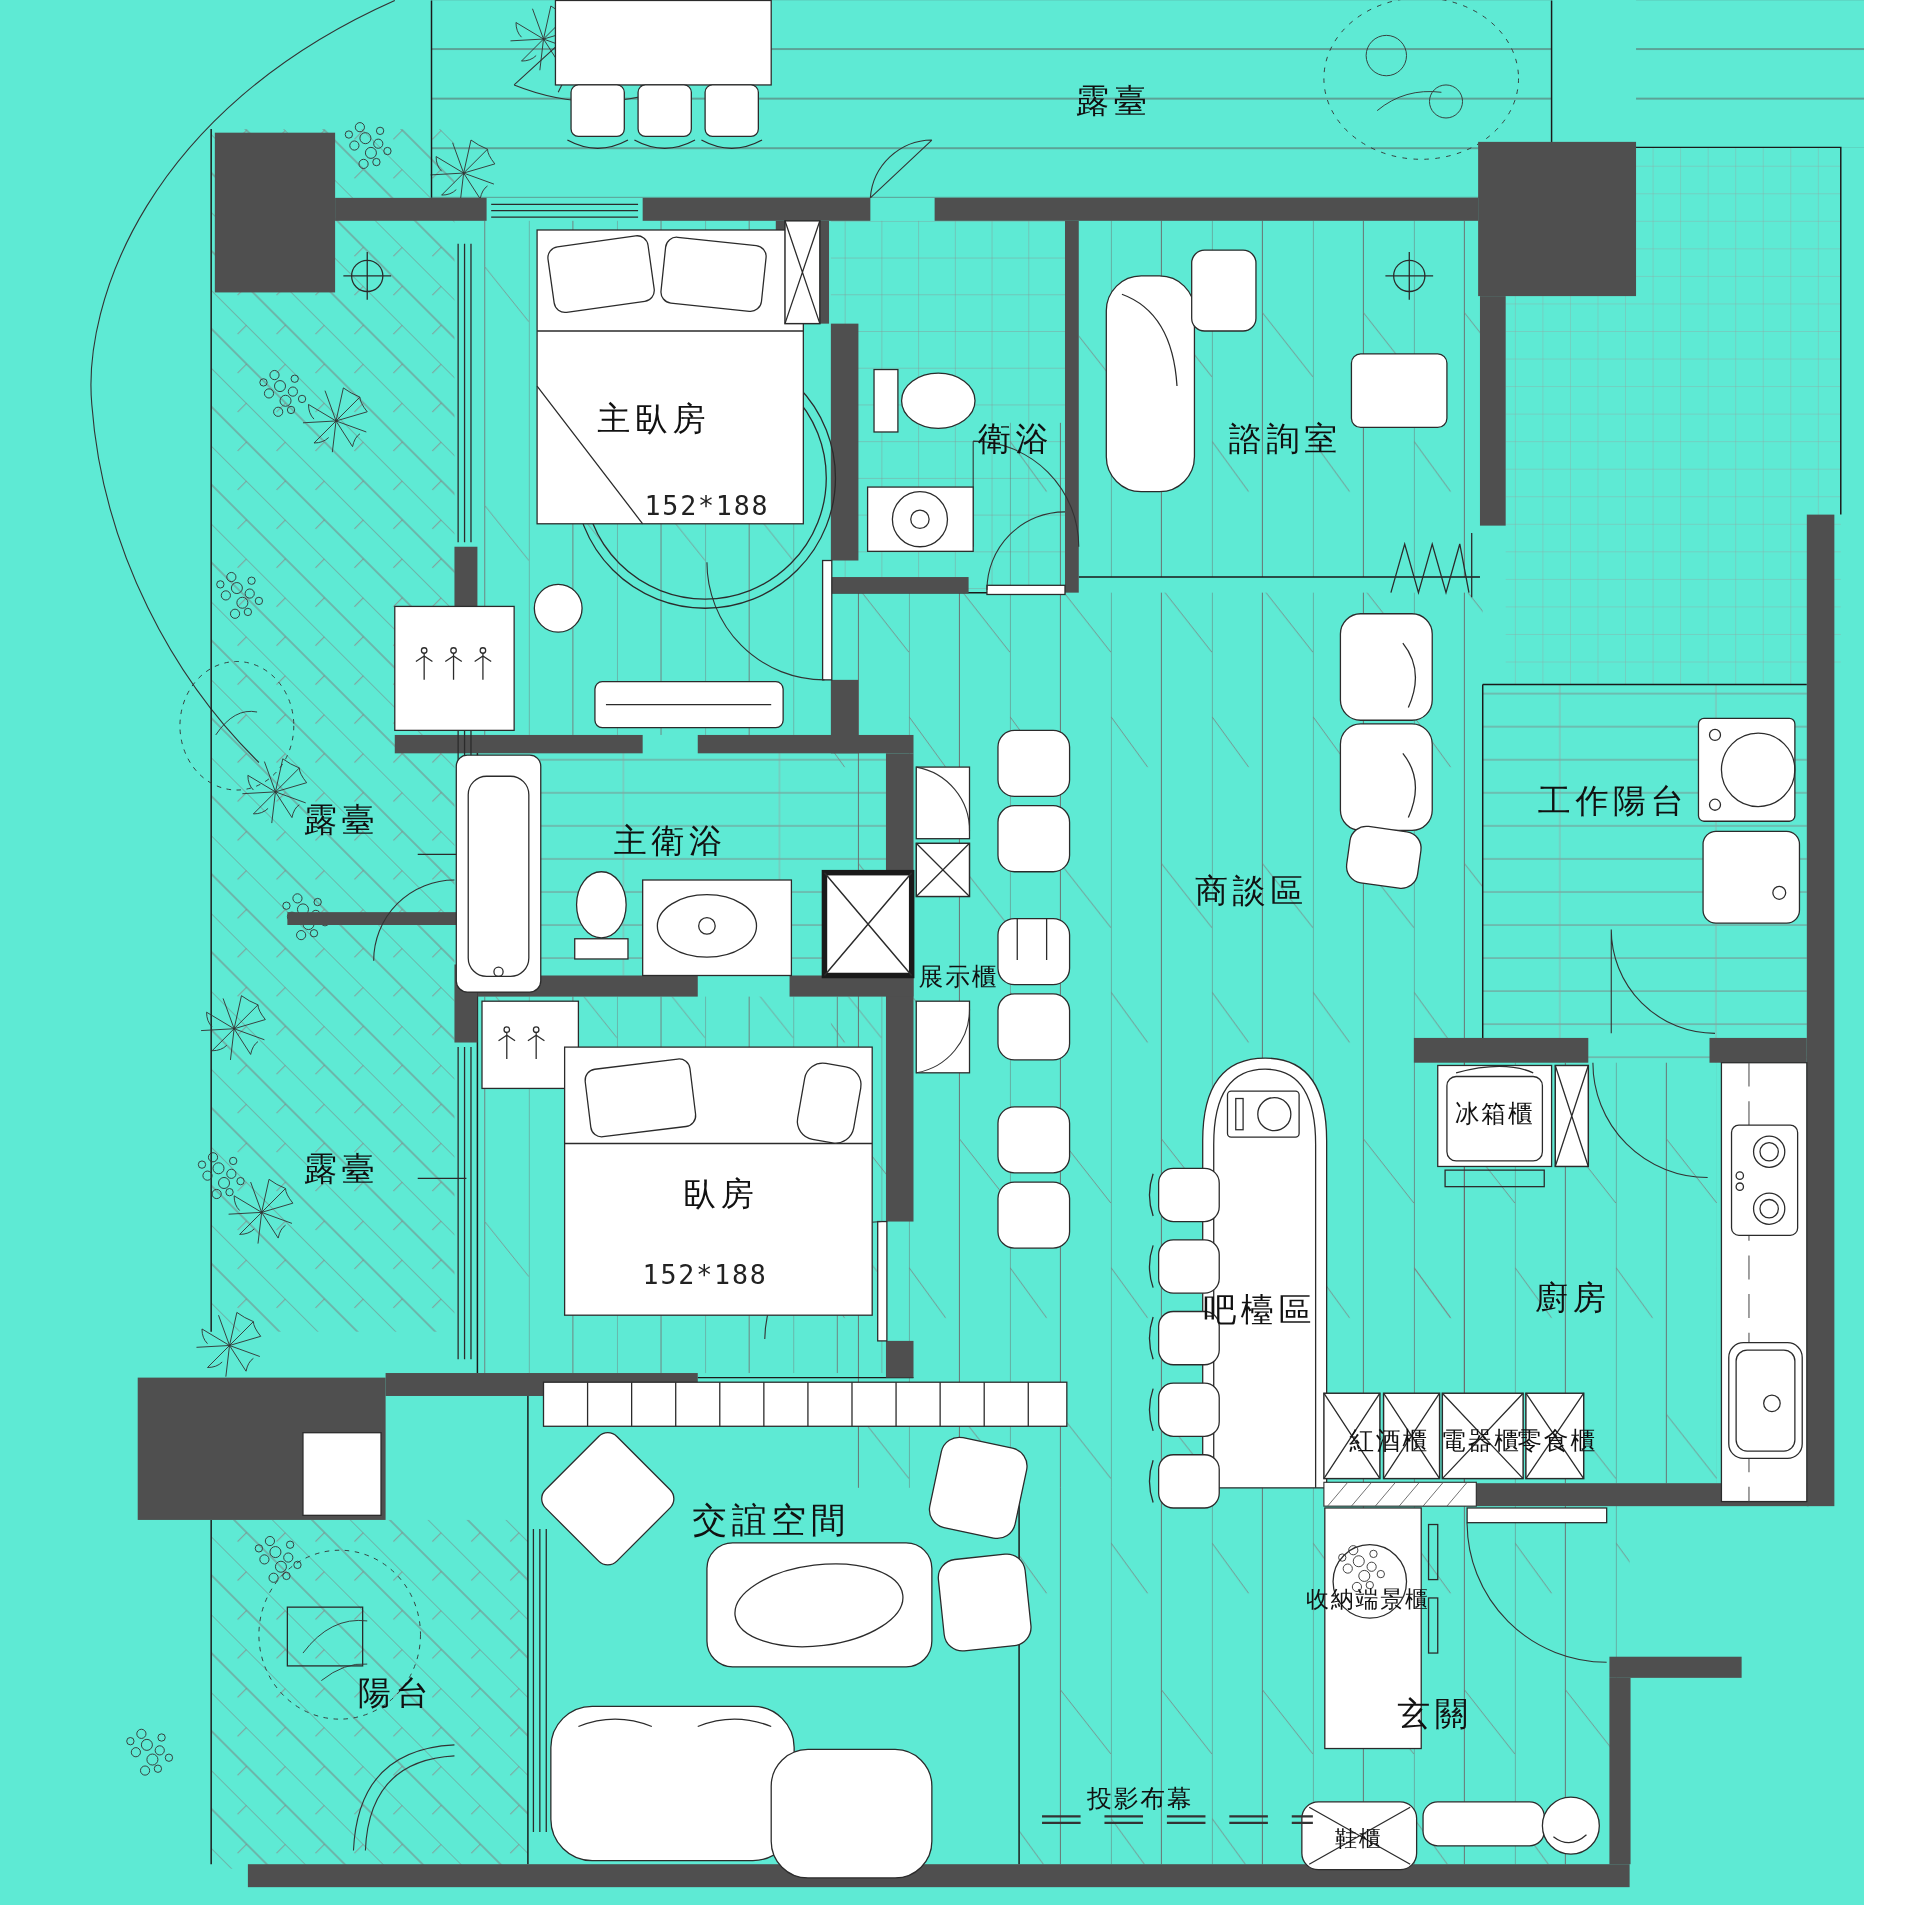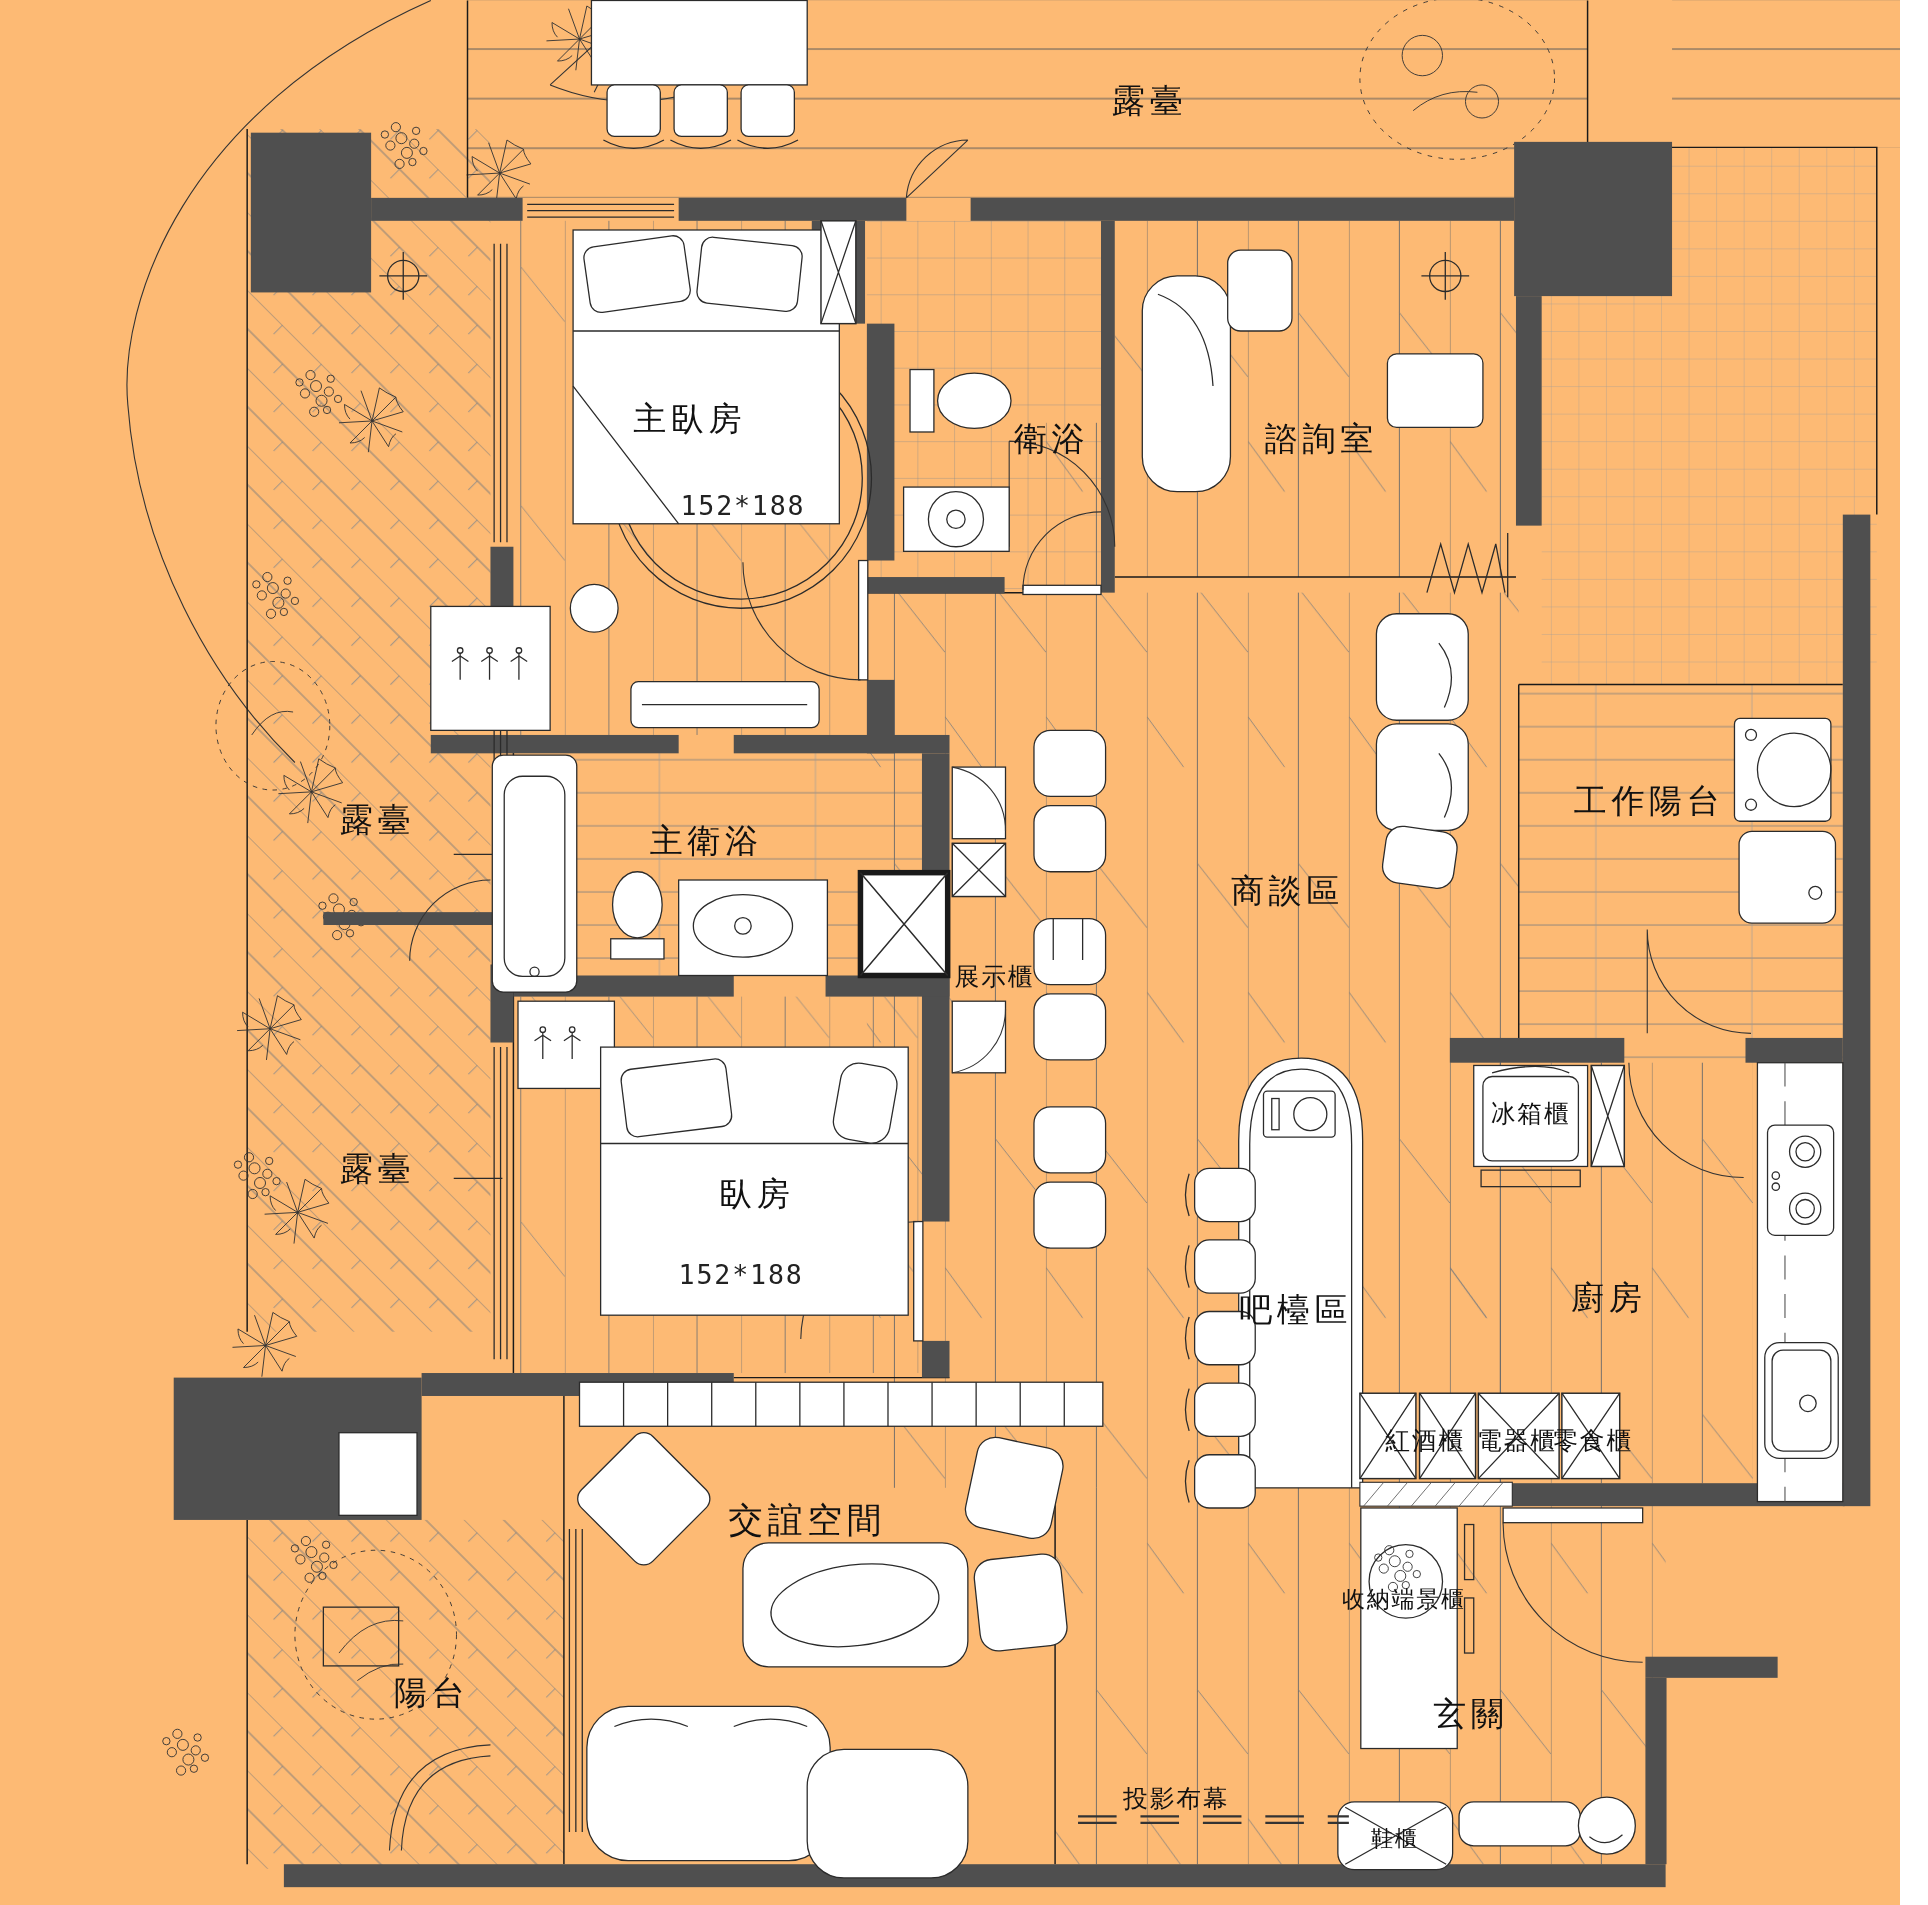--- a/index.html
+++ b/index.html
@@ -1,16 +1,16 @@
 <!DOCTYPE html>
 <html style="font-size:14.7px"><head>
 <meta charset="utf-8">
 <style>
   html,body{margin:0;padding:0;background:#fff;}
-  .plan-wrap{position:relative;width:1864px;height:1906px;background:#fdba74;overflow:hidden;padding-left:36px;}
+  .plan-wrap{position:relative;width:1864px;height:1906px;background:#5eead4;overflow:hidden;}
   svg{display:block;}
   text{font-family:"DejaVu Sans","Liberation Sans",sans-serif;fill:#111;}
   .room-label{font-size:36px;letter-spacing:5px;}
   .room-label-sm{font-size:27px;letter-spacing:2px;}
   .dim-label{font-family:"DejaVu Sans Mono","Liberation Mono",monospace;font-size:29px;letter-spacing:2px;fill:#222;}
   .wall{fill:#4f4f4f;stroke:none;}
   .thinline{stroke:#1a1a1a;stroke-width:1.6;fill:none;}
   .furn{stroke:#2b2b2b;stroke-width:1.4;fill:#fff;}
   .furn-open{stroke:#2b2b2b;stroke-width:1.4;fill:none;}
   .arc{stroke:#333;stroke-width:1.2;fill:none;}

